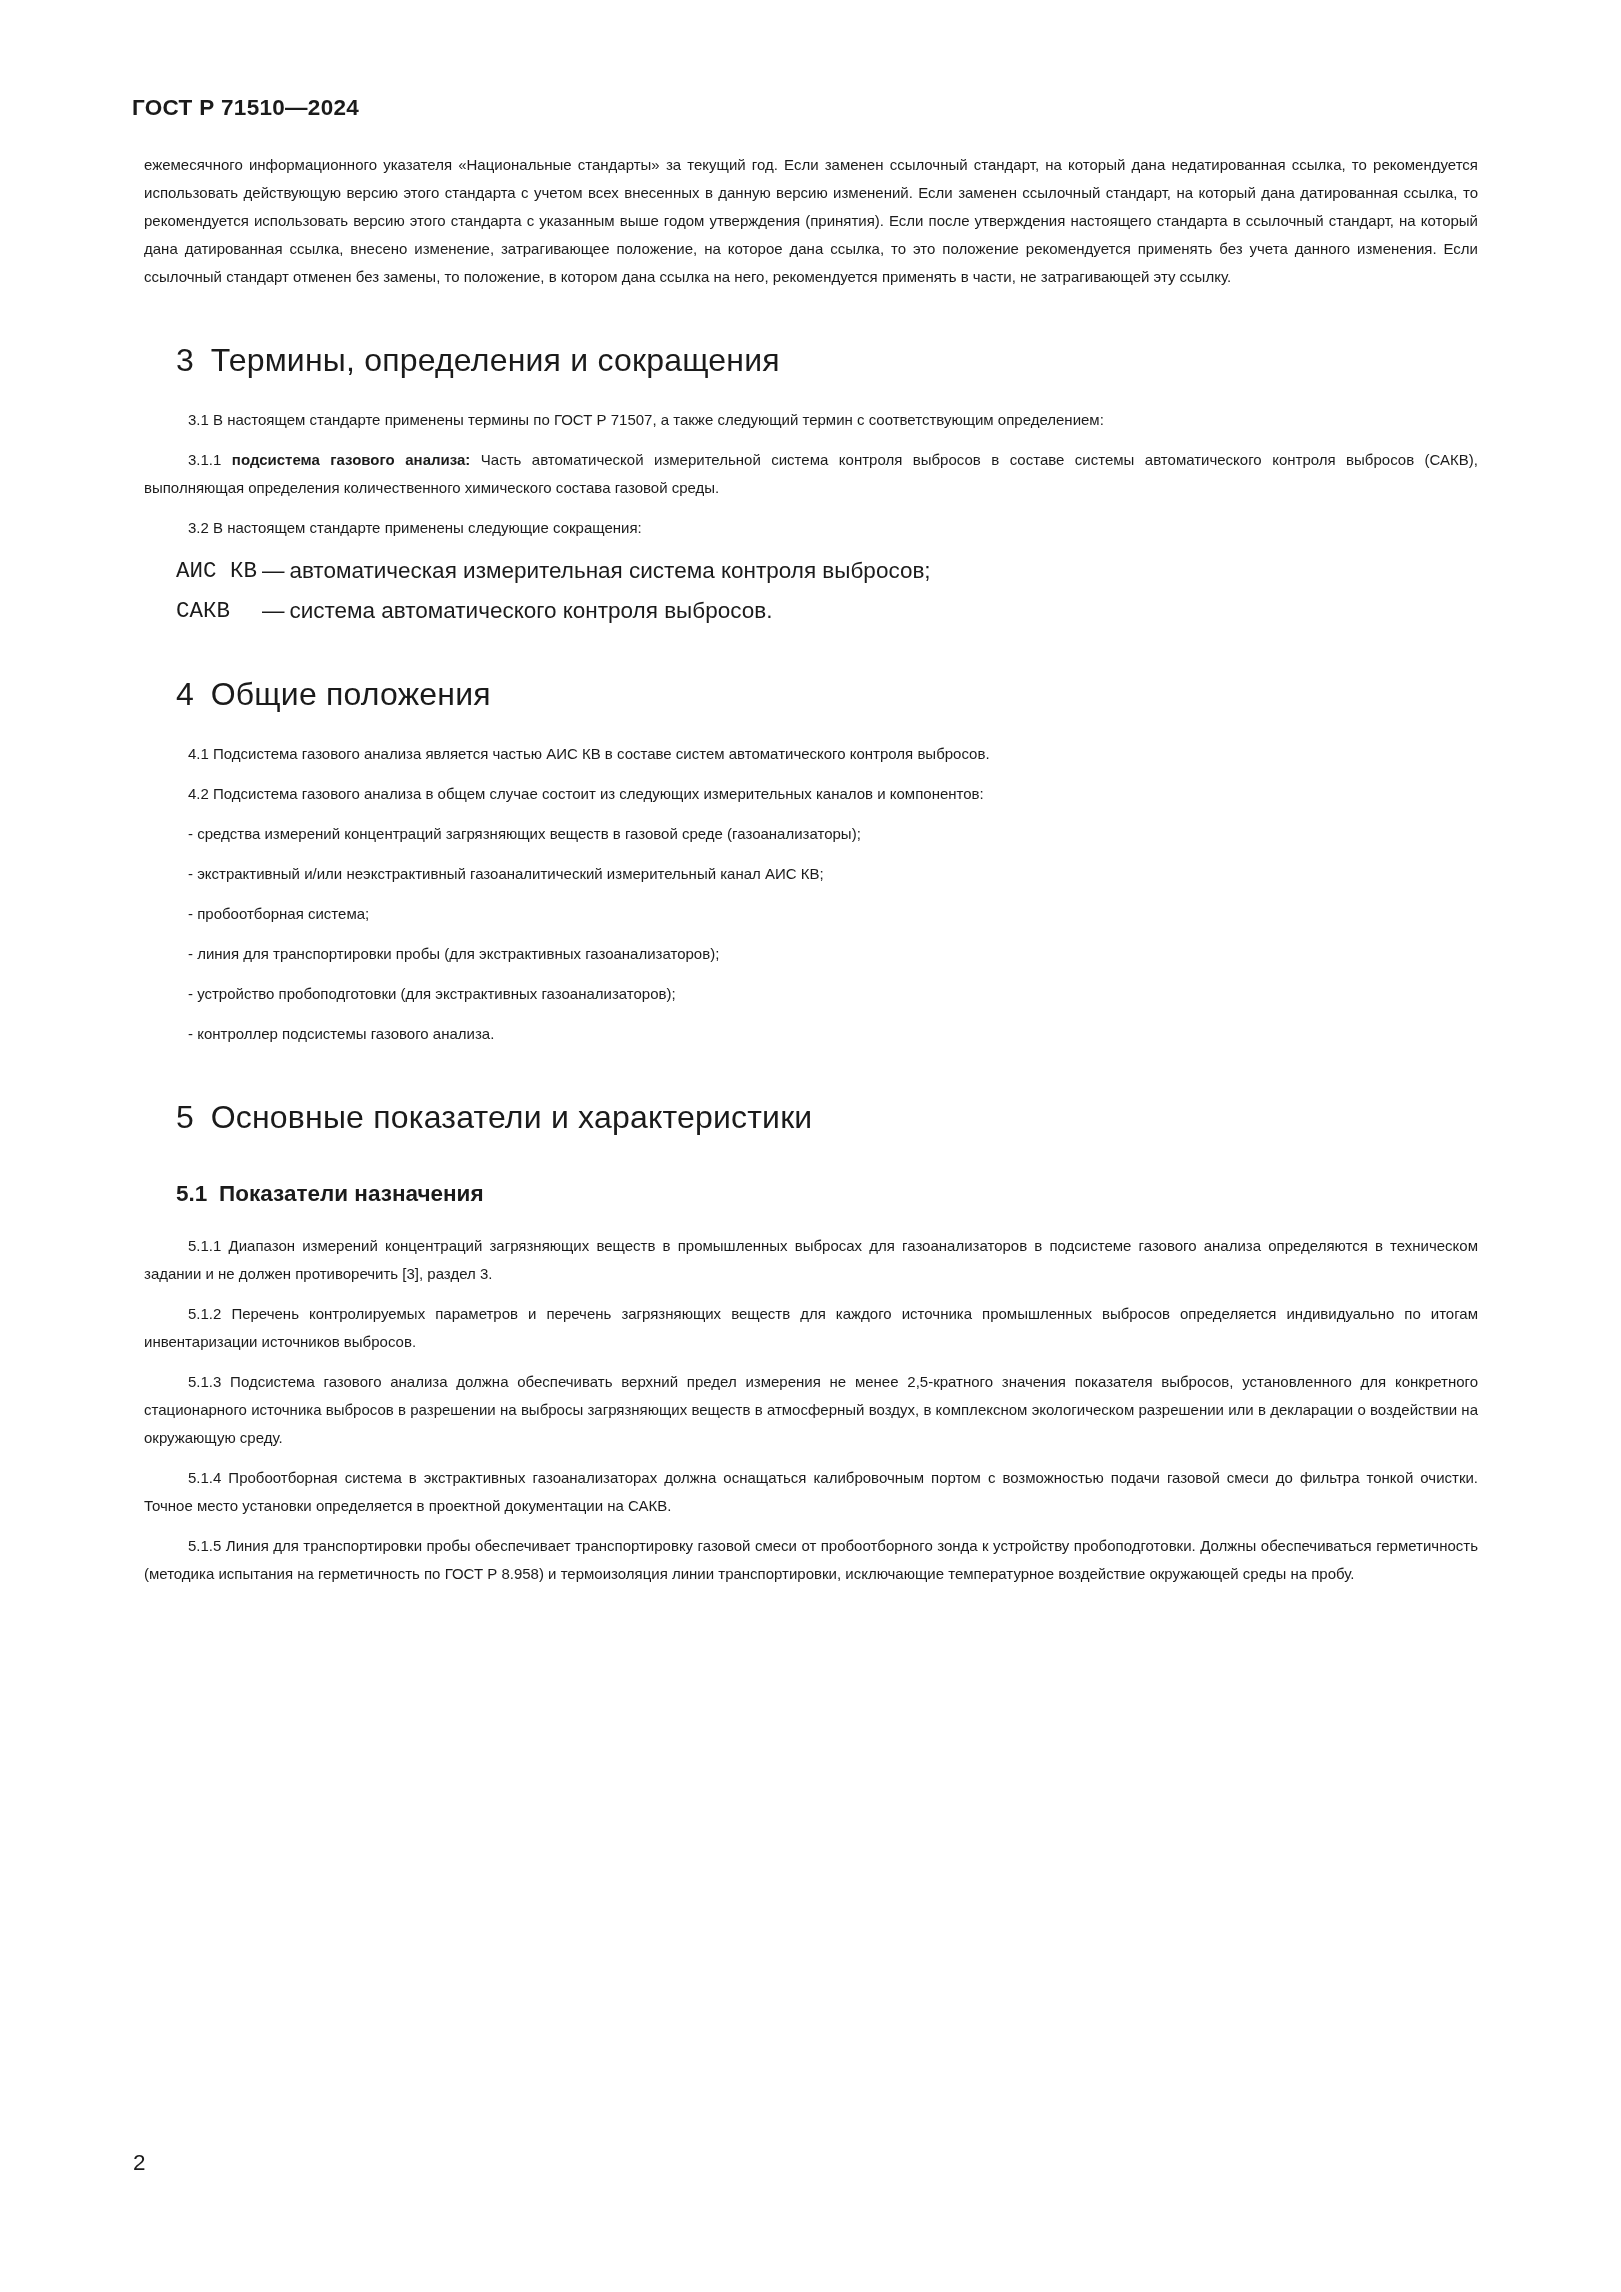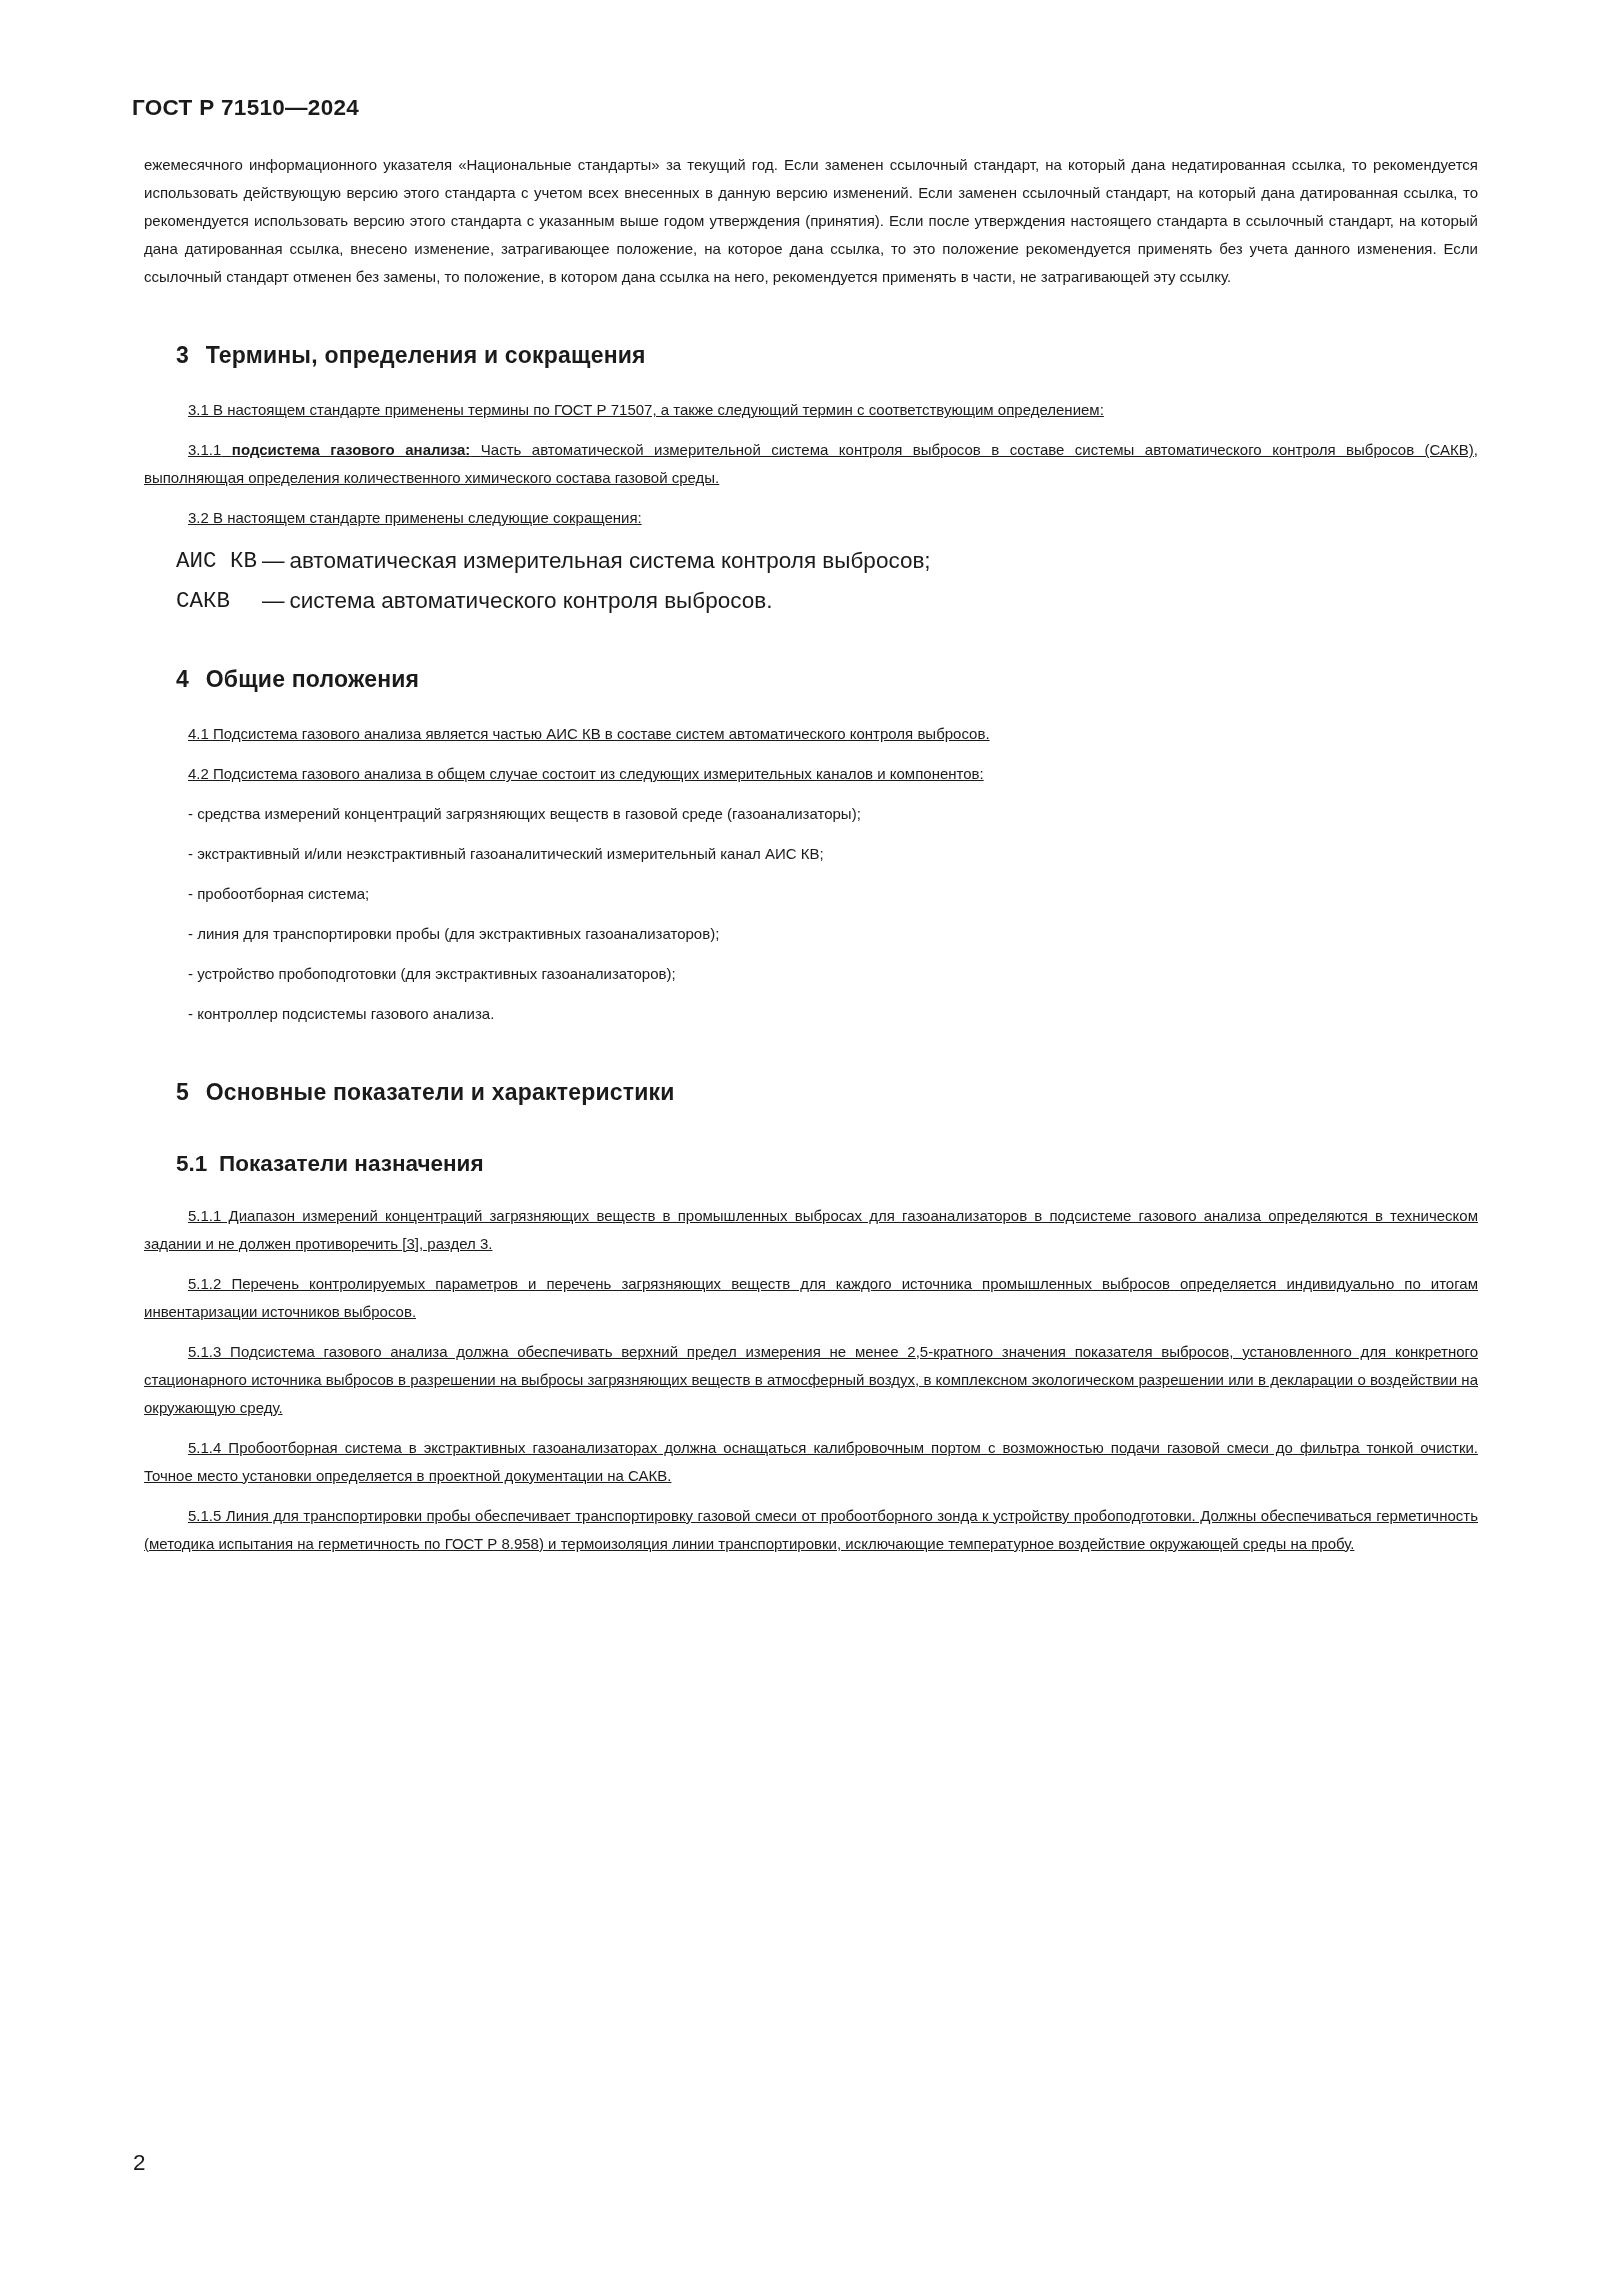--- a/index.html
+++ b/index.html
@@ -19,24 +19,24 @@
     font-weight: bold;
     letter-spacing: 0.3px;
   }
   .body-text {
     font-size: 15px;
     line-height: 28px;
     text-align: justify;
     margin: 12px;
   }
   .first-para { margin-top: 30px; }
-  .indent { text-indent: 44px; text-decoration: underline; }
+  .indent { text-indent: 44px; }
   .section-title {
-    font-size: 23px;
-    font-weight: bold;
+    font-size: 32px;
+    font-weight: normal;
     margin: 51px 0 27.4px;
     padding-left: 44px;
     letter-spacing: 0.2px;
   }
   .sec-num { margin-right: 16.7px; }
   .sub-title {
     font-size: 22.5px;
     font-weight: bold;
     margin: 45px 0 24.5px;
     padding-left: 44px;

